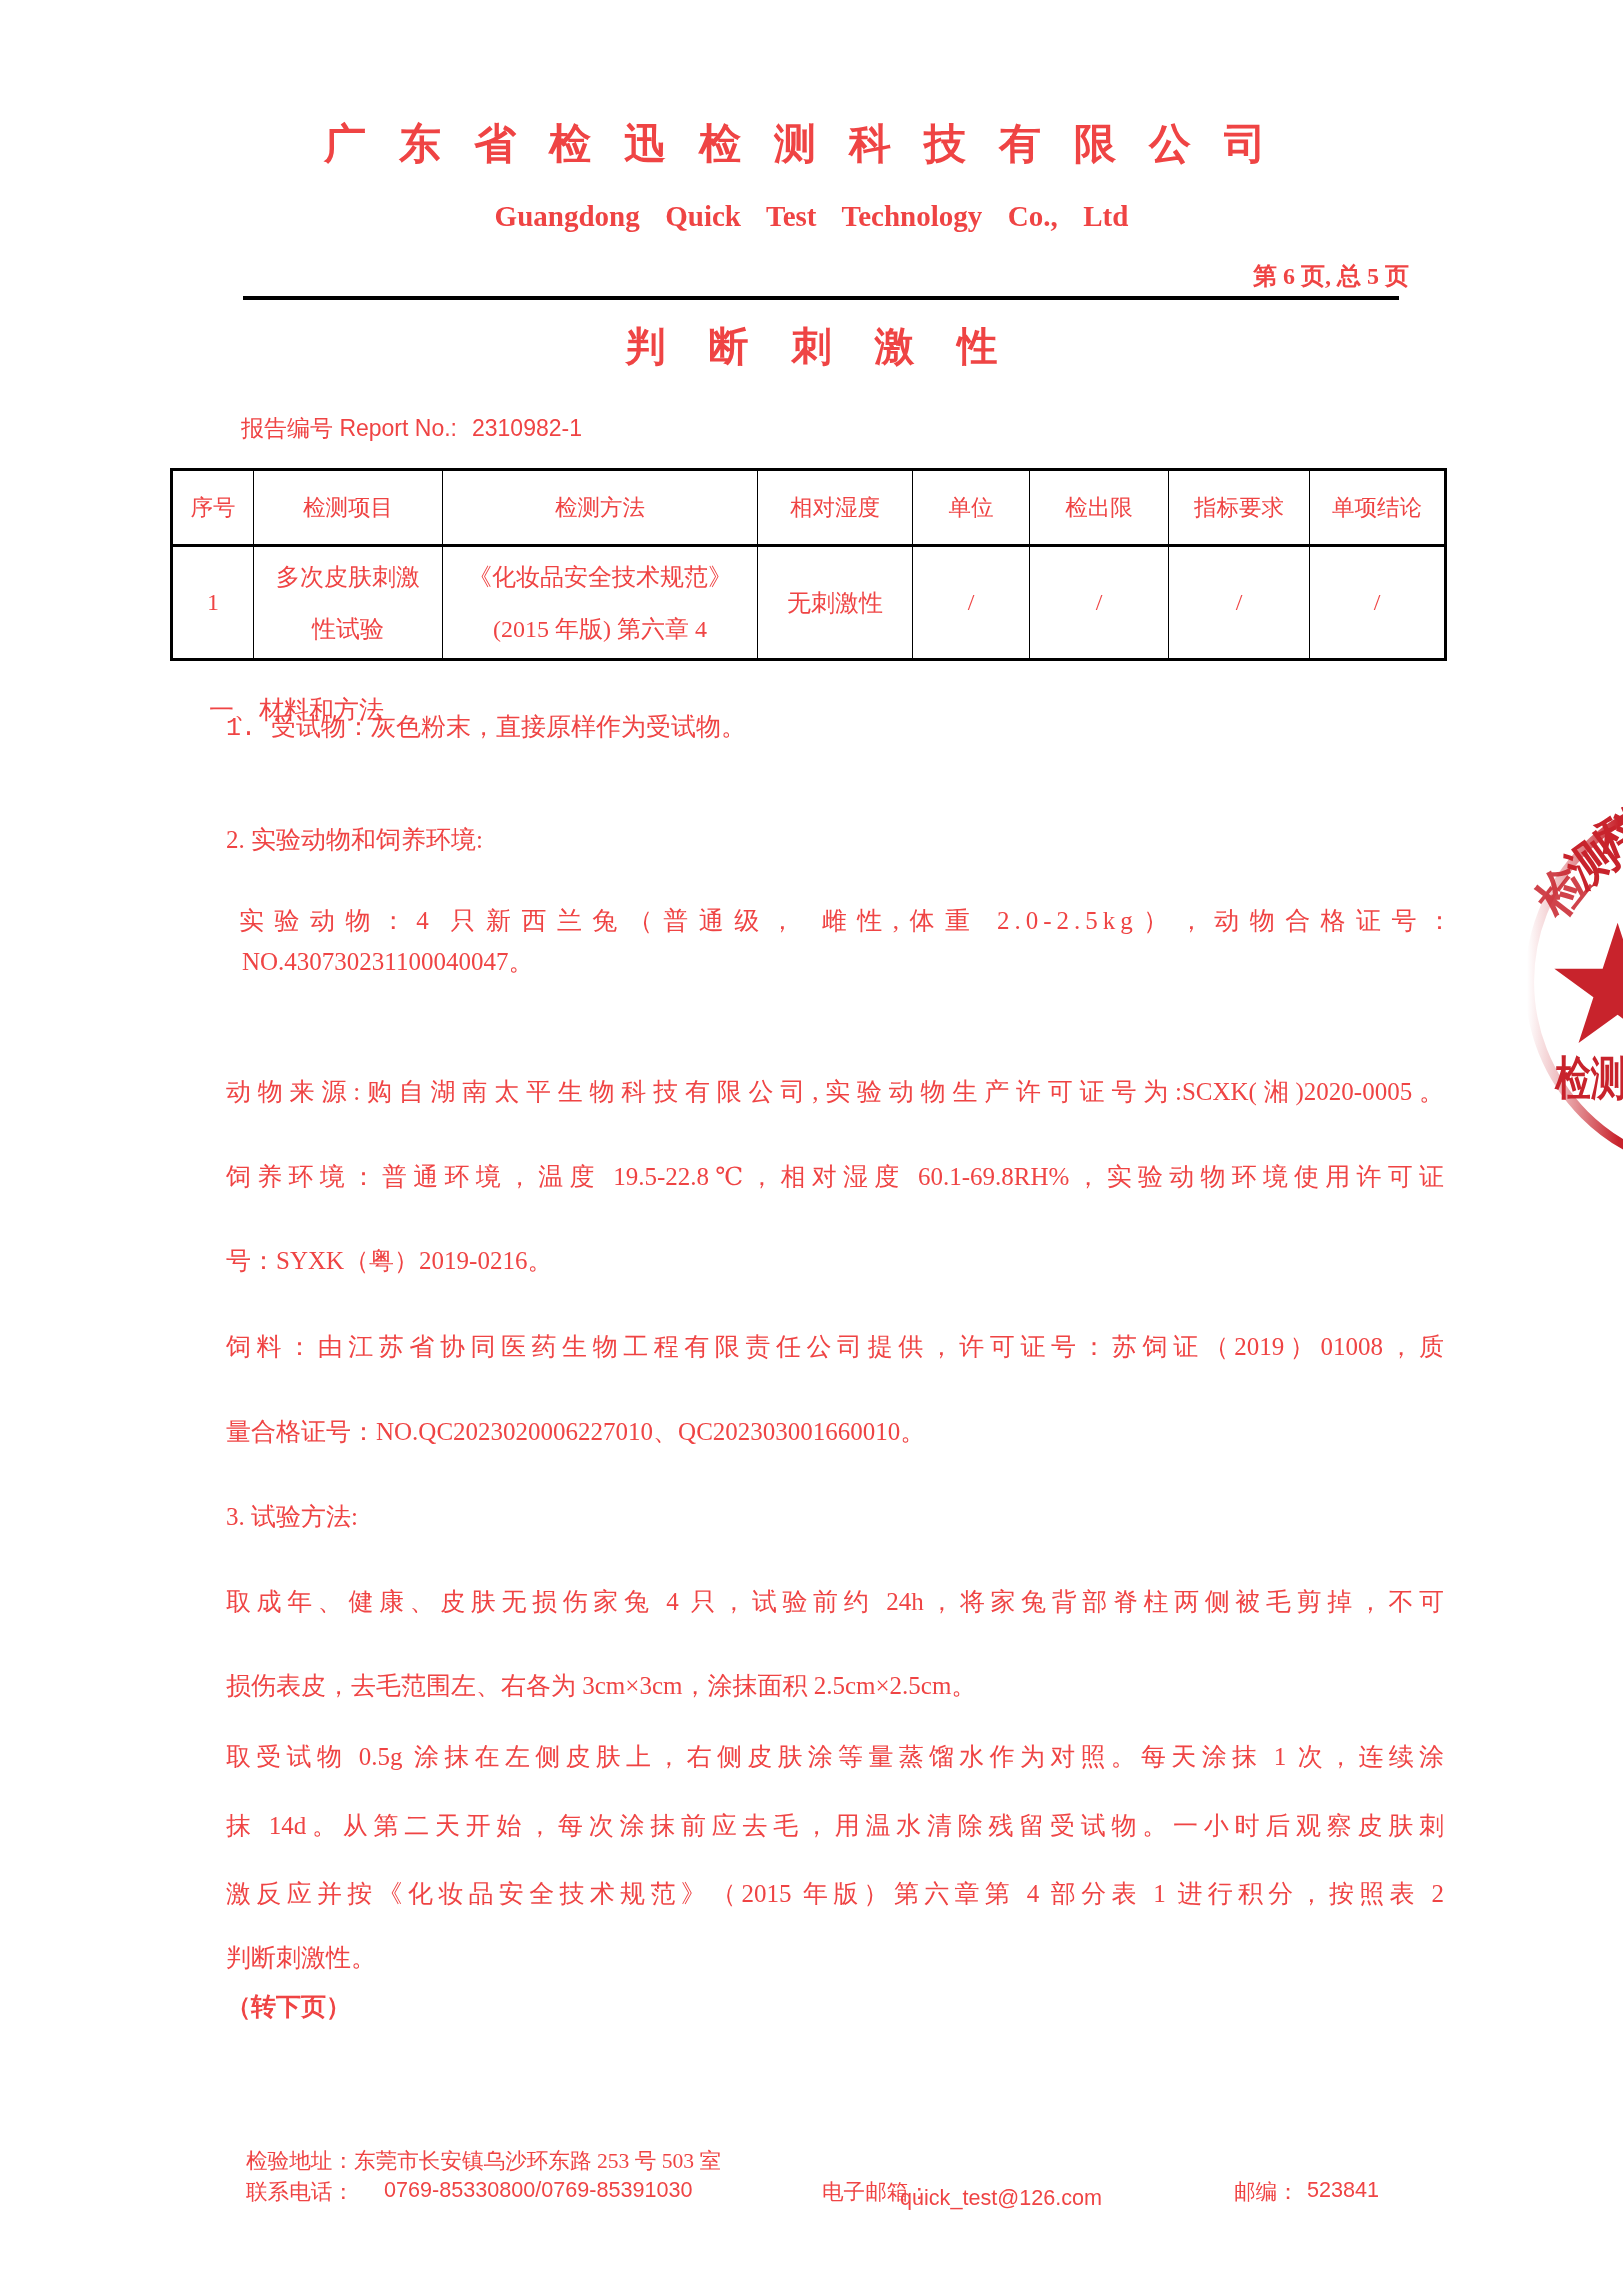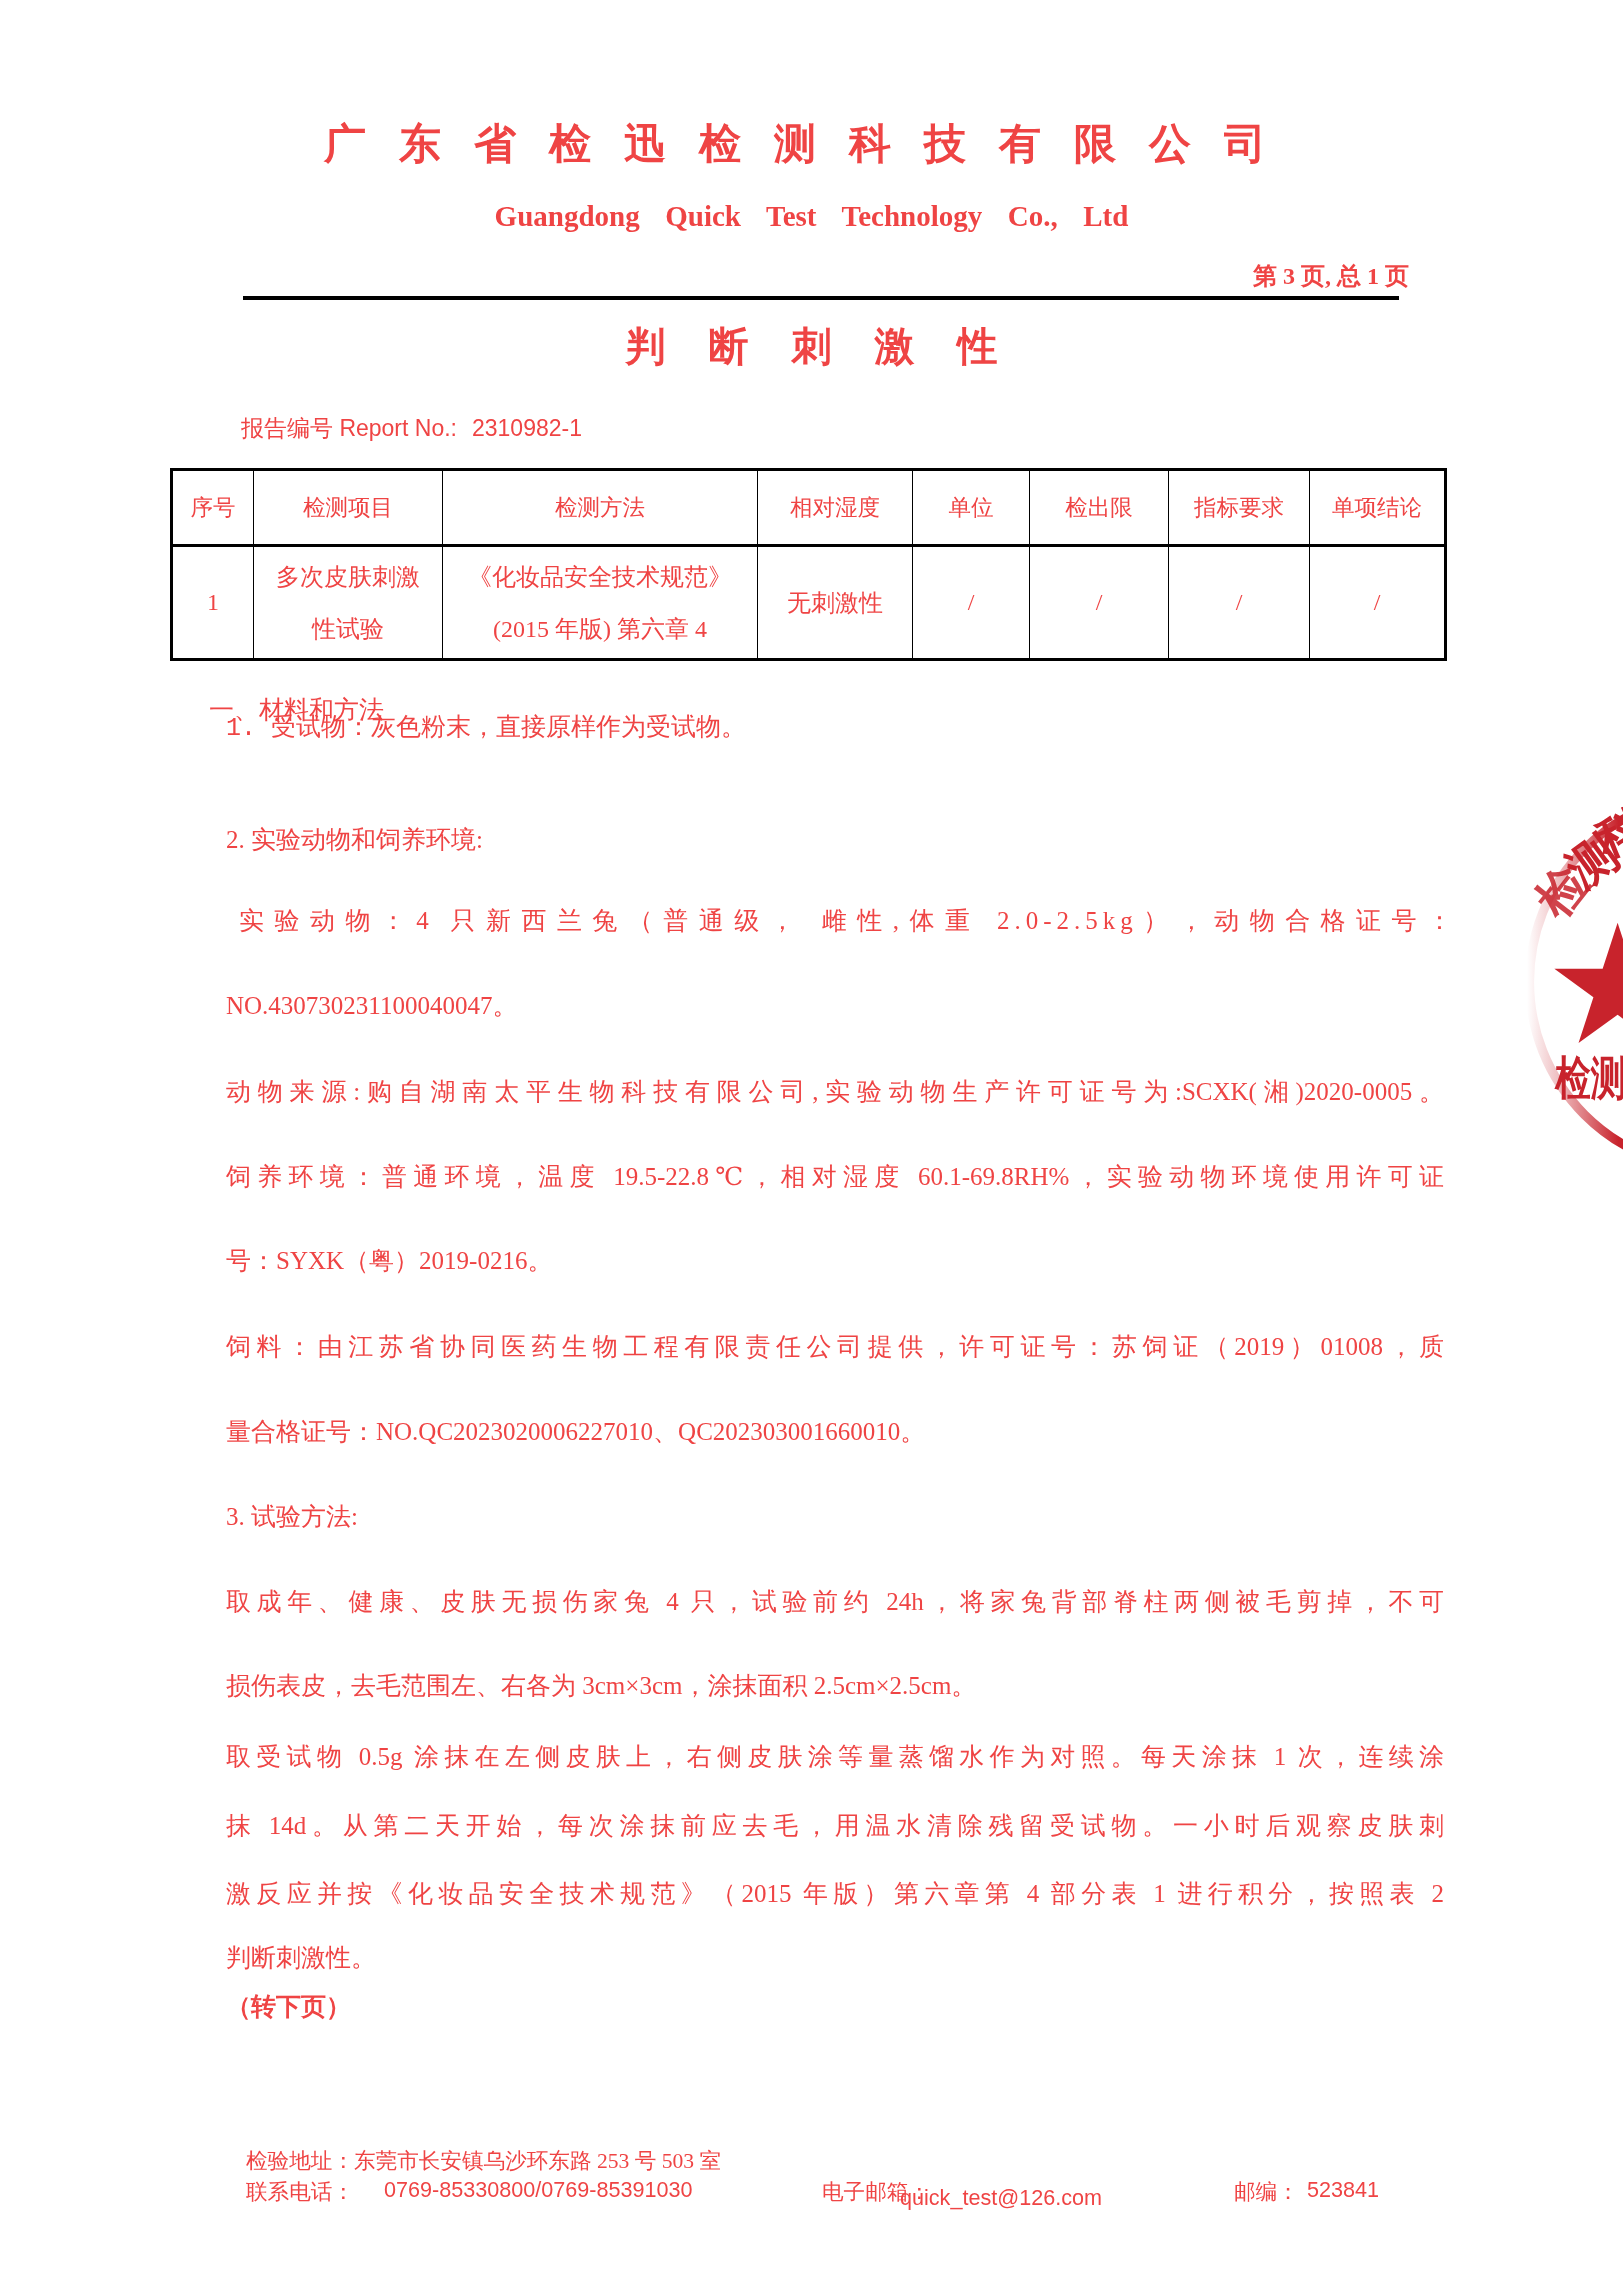--- a/index.html
+++ b/index.html
@@ -49,42 +49,42 @@
   
   .bl{
     position:absolute; left:226px; width:1218px; height:35px; line-height:35px;
     font-size:25px; white-space:nowrap;
   }
   .bl.h{left:209px;}
   .bl.just{white-space:normal; text-align:justify; text-align-last:justify;}
   .bl.sp{letter-spacing:5px;}
   .bl.bold{font-weight:bold;}
   .t0{top:692px;}  .t1{top:711px;font-family:Liberation Mono, monospace;}  .t2{top:822px;}  .t3{top:903px;margin-left:13px;}
-  .t4{top:988px;} .t5{top:1074px;} .t6{top:1159px;} .t7{top:1243px;}
+  .t4{top:944px;margin-left:16px;} .t5{top:1074px;} .t6{top:1159px;} .t7{top:1243px;}
   .t8{top:1329px;} .t9{top:1414px;} .t10{top:1499px;} .t11{top:1584px;}
   .t12{top:1668px;} .t13{top:1739px;} .t14{top:1808px;} .t15{top:1876px;}
   .t16{top:1940px;} .t17{top:1989px;}
   
   .stamp{position:absolute; top:788px; left:1527px; width:399px; height:391px;}
   
   .footer-line1{position:absolute; top:2146px; left:246px; font-size:21.6px; white-space:nowrap;}
   .fl2{position:absolute; top:2177px; font-size:21.6px; white-space:nowrap;}
   .fl2.phone-label{left:246px;} .fl2.phone-value{left:384px;}
   .fl2.email-label{left:822px;} .fl2.email-value{left:900px;margin-top:8px;}
   .fl2.zip-label{left:1234px;}  .fl2.zip-value{left:1307px;}
   .sansv{font-family:"Liberation Sans","DejaVu Sans",sans-serif;}
 </style>
 </head>
 <body>
 
 <div class="page">
 
   <div class="company-cn">广东省检迅检测科技有限公司</div>
   <div class="company-en">Guangdong Quick Test Technology Co., Ltd</div>
-  <div class="page-info">第 3 页, 总 1 页</div>
+  <div class="page-info">第 6 页, 总 5 页</div>
   <div class="divider"></div>
   <div class="doc-title">判断刺激性</div>
   <div class="report-no">
     <span>报告编号 Report No.:</span><span class="rv">2310982-1</span>
   </div>
 
   <table class="results">
     <colgroup>
       <col style="width:82px">
         <col style="width:189px">

